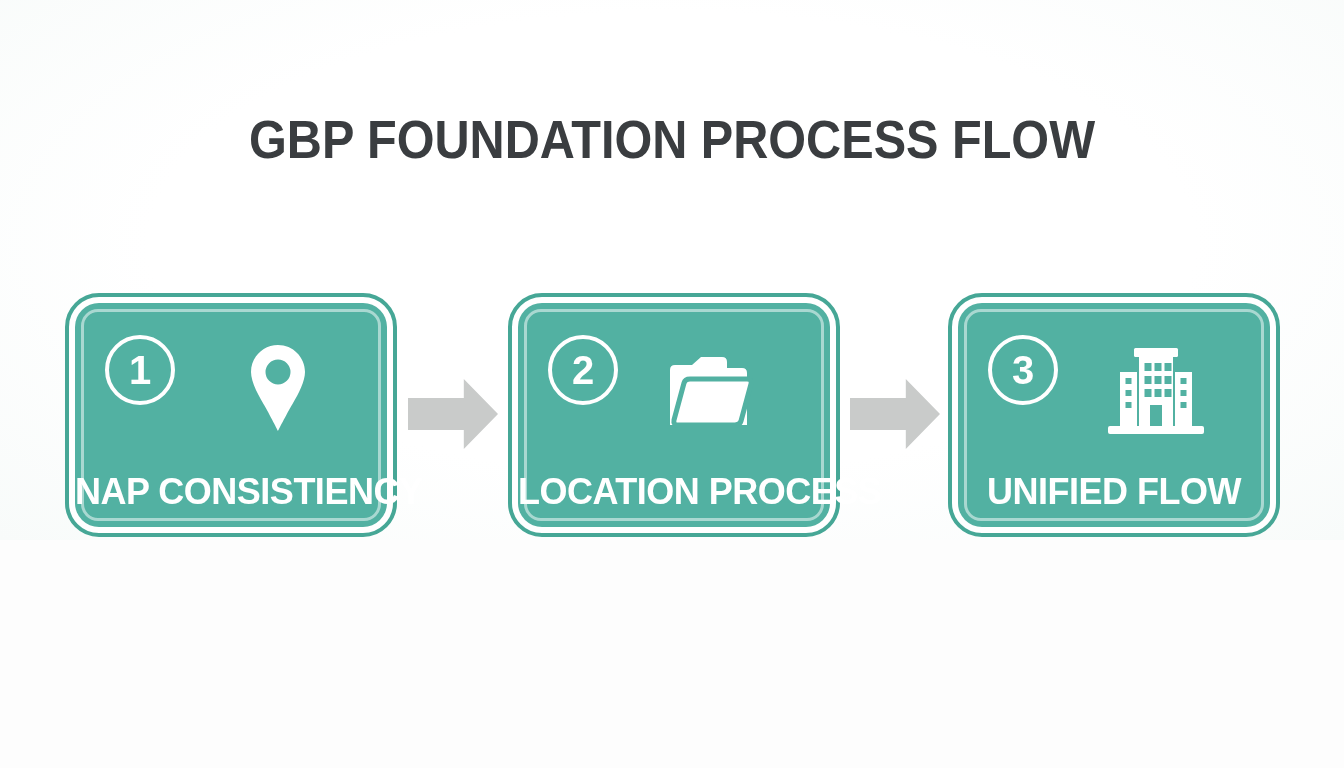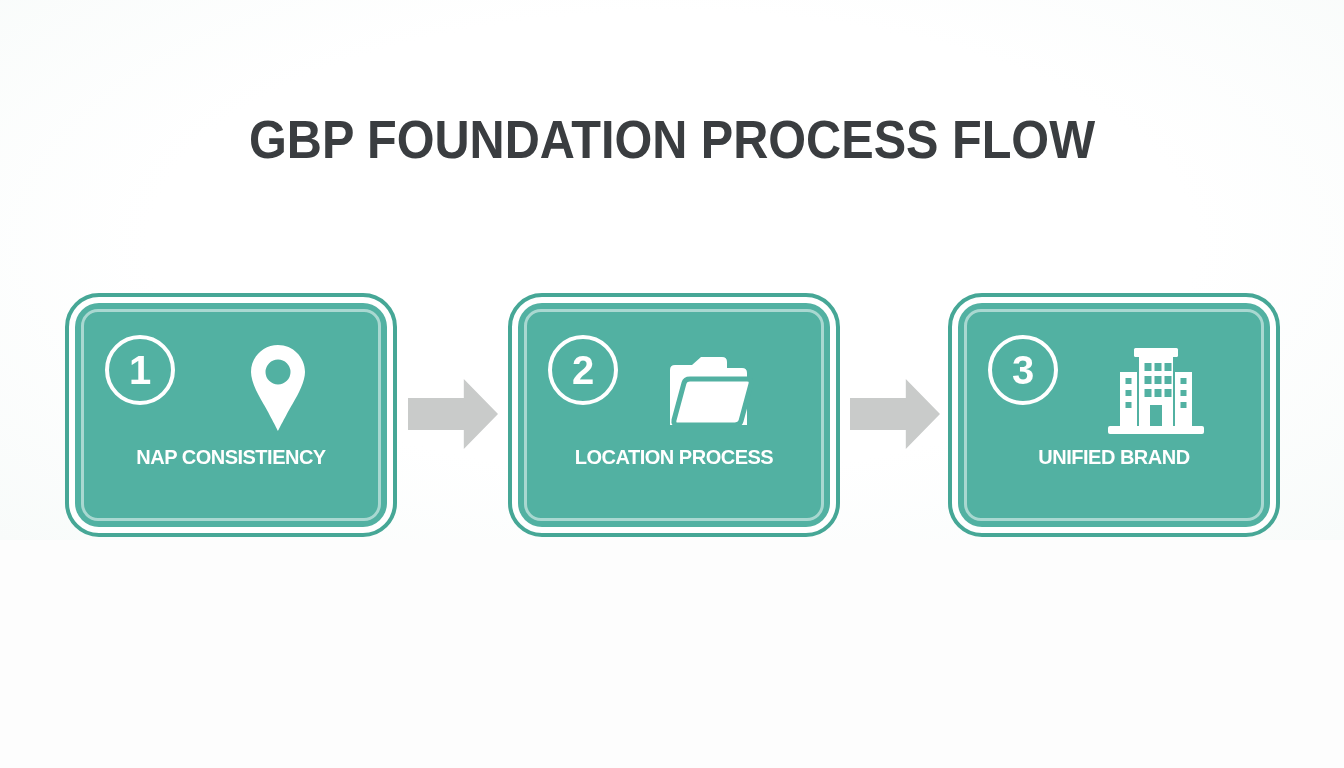--- a/index.html
+++ b/index.html
@@ -79,24 +79,24 @@
   .step-icon{position:absolute;}
   .icon-pin{left:176px;top:42px;width:54px;height:86px;}
   .icon-folder{left:148px;top:50px;width:90px;height:76px;}
   .icon-building{left:150px;top:38px;width:96px;height:94px;}
   .step-icon svg{display:block;width:100%;height:100%;}
   .svg-white{fill:var(--white);}
   .svg-teal{fill:var(--teal);}
   .svg-flap{fill:var(--white);stroke:var(--teal);stroke-width:5;stroke-linejoin:round;}
   .card-label{
     position:absolute;
-    left:0;top:143px;width:100%;
+    left:0;top:168px;width:100%;
     text-align:center;
     color:var(--white);
-    font-size:20px;
+    font-size:36px;
     font-weight:700;
     letter-spacing:-0.5px;
     white-space:nowrap;
   }
   
   .flow-arrow{
     position:absolute;
     top:379px;
     width:90px;height:70px;
     background:var(--arrow-gray);
@@ -175,17 +175,17 @@
           <rect class="svg-teal" x="42" y="63" width="12" height="21"></rect>
 
           <rect class="svg-teal" x="17.5" y="36" width="6" height="6"></rect>
           <rect class="svg-teal" x="17.5" y="48" width="6" height="6"></rect>
           <rect class="svg-teal" x="17.5" y="60" width="6" height="6"></rect>
           <rect class="svg-teal" x="72.5" y="36" width="6" height="6"></rect>
           <rect class="svg-teal" x="72.5" y="48" width="6" height="6"></rect>
           <rect class="svg-teal" x="72.5" y="60" width="6" height="6"></rect>
         </svg>
       </div>
-      <div class="card-label">UNIFIED BRAND</div>
+      <div class="card-label">UNIFIED FLOW</div>
     </div>
   </div>
 
 </div>
 
 </body></html>

